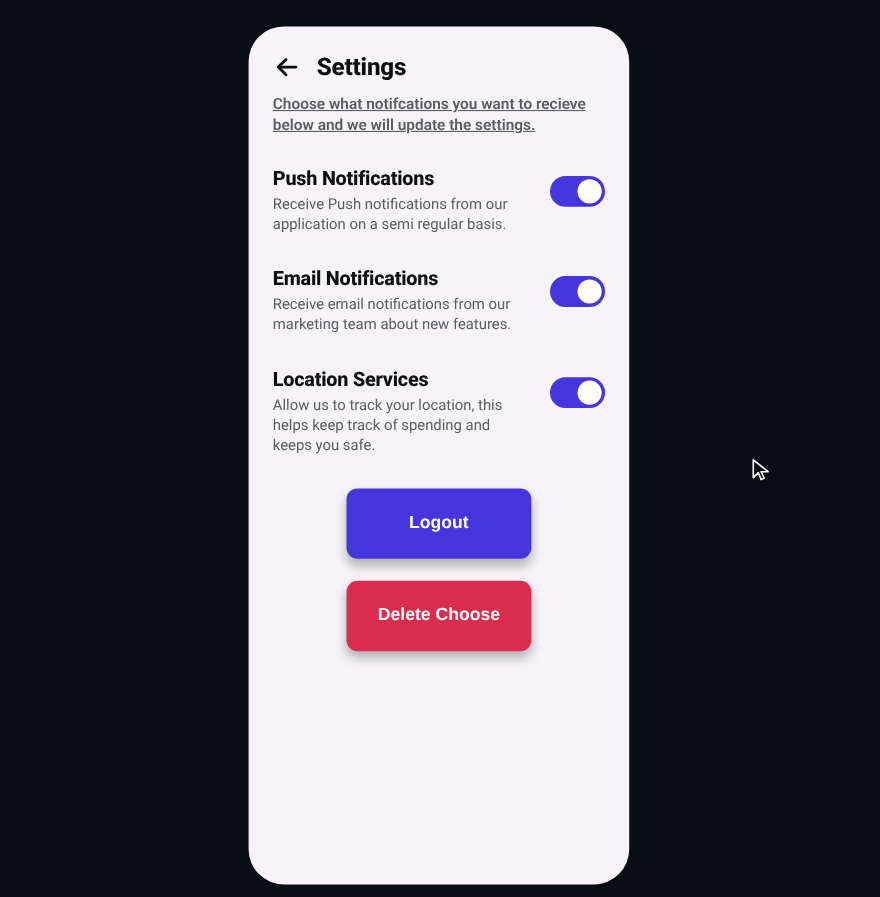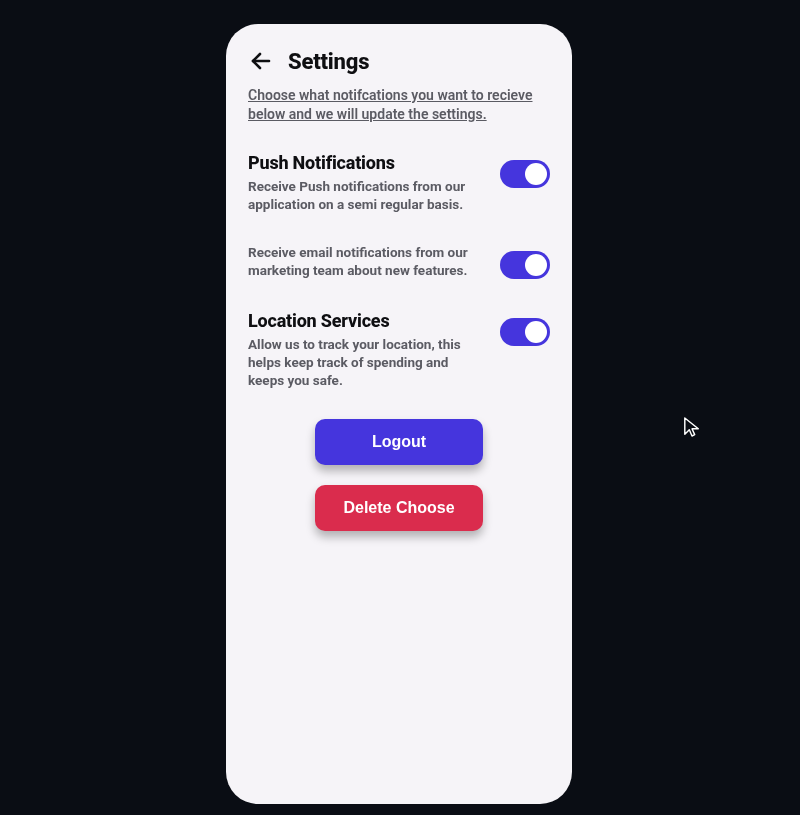--- a/index.html
+++ b/index.html
@@ -59,21 +59,21 @@
   .setting-title {
     font-size: 18px;
     font-weight: 800;
     color: #0f0f12;
     margin-bottom: 4px;
     letter-spacing: -0.2px;
   }
   .setting-desc {
     font-size: 13.5px;
     line-height: 1.35;
-    font-weight: 700;
+    font-weight: 400;
     color: #5b5b63;
   }
   .toggle {
     position: relative;
     width: 50px;
     height: 28px;
     background: #4535dd;
     border-radius: 14px;
     flex-shrink: 0;
     cursor: pointer;
@@ -88,21 +88,21 @@
   }
   .button-stack {
     display: flex;
     flex-direction: column;
     align-items: center;
     gap: 20px;
     margin-top: 18px;
   }
   .btn {
     width: 168px;
-    height: 46px;
+    height: 64px;
     border-radius: 10px;
     border: none;
     font-size: 16px;
     font-weight: 600;
     color: #fff;
     cursor: pointer;
     box-shadow: 0 6px 10px rgba(0,0,0,0.28);
   }
   .btn-primary { background: #4535dd; }
   .btn-danger  { background: #da2c4d; }
@@ -137,20 +137,21 @@
       <div class="setting-title">Push Notifications</div>
       <div class="setting-desc">Receive Push notifications from our application on a semi regular basis.</div>
     </div>
     <div class="toggle">
       <div class="knob"></div>
     </div>
   </div>
 
   <div class="setting-row">
     <div class="setting-text">
+      <div class="setting-title">Email Notifications</div>
       <div class="setting-desc">Receive email notifications from our marketing team about new features.</div>
     </div>
     <div class="toggle">
       <div class="knob"></div>
     </div>
   </div>
 
   <div class="setting-row">
     <div class="setting-text">
       <div class="setting-title">Location Services</div>

